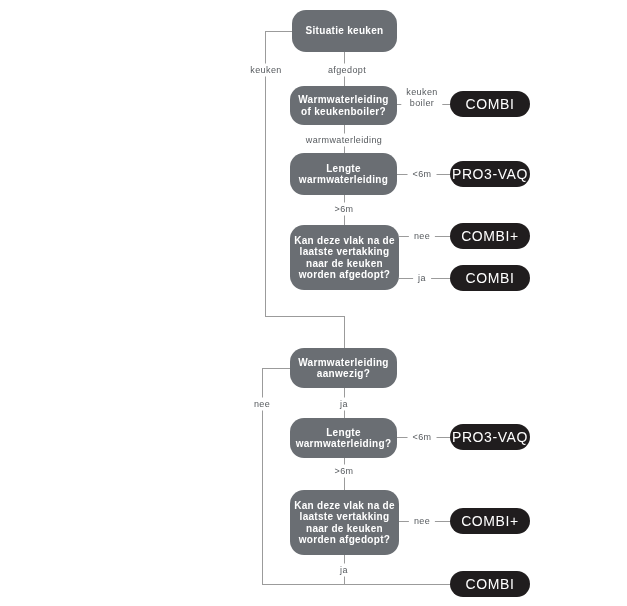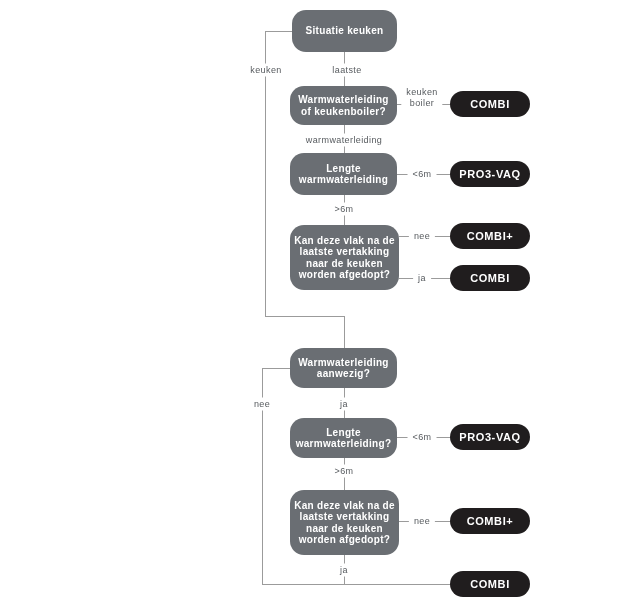--- a/index.html
+++ b/index.html
@@ -44,22 +44,22 @@
     position: absolute;
     background: var(--pill-bg);
     color: var(--pill-text);
     border-radius: 13px;
     width: 80px;
     height: 26px;
     display: flex;
     align-items: center;
     justify-content: center;
     text-align: center;
-    font-weight: bold;
-    font-size: 11px;
+    font-weight: normal;
+    font-size: 14px;
     letter-spacing: 0.6px;
     z-index: 2;
   }
   .h {
     position: absolute;
     height: 1px;
     background: var(--line);
     z-index: 1;
   }
   .v {
@@ -140,21 +140,21 @@
   <div class="pill" style="left:428px; top:265px;">COMBI</div>
 
   <div class="pill" style="left:428px; top:424px;">PRO3-VAQ</div>
 
   <div class="pill" style="left:428px; top:508px;">COMBI+</div>
 
   <div class="pill" style="left:428px; top:571px;">COMBI</div>
 
   <div class="edge-label" style="left:244px; top:70px;">keuken</div>
 
-  <div class="edge-label" style="left:325px; top:70px;">laatste</div>
+  <div class="edge-label" style="left:325px; top:70px;">afgedopt</div>
 
   <div class="edge-label" style="left:400px; top:98px;">keuken
 boiler</div>
 
   <div class="edge-label" style="left:322px; top:140px;">warmwaterleiding</div>
 
   <div class="edge-label" style="left:400px; top:174px;">&lt;6m</div>
 
   <div class="edge-label" style="left:322px; top:209px;">&gt;6m</div>
 

